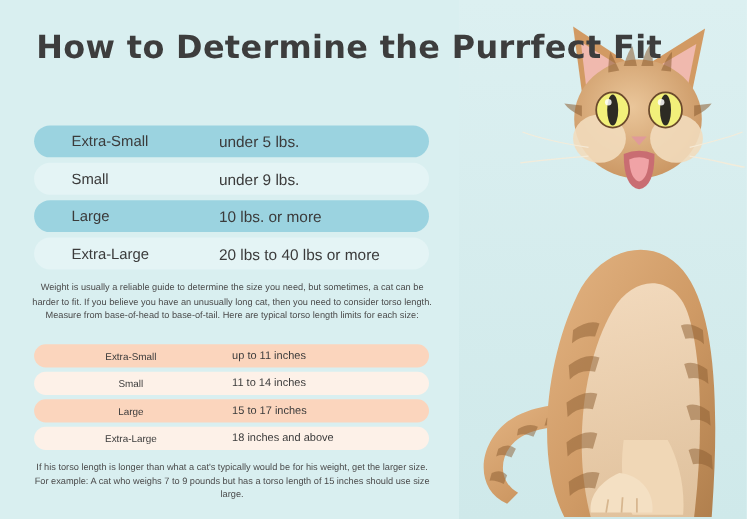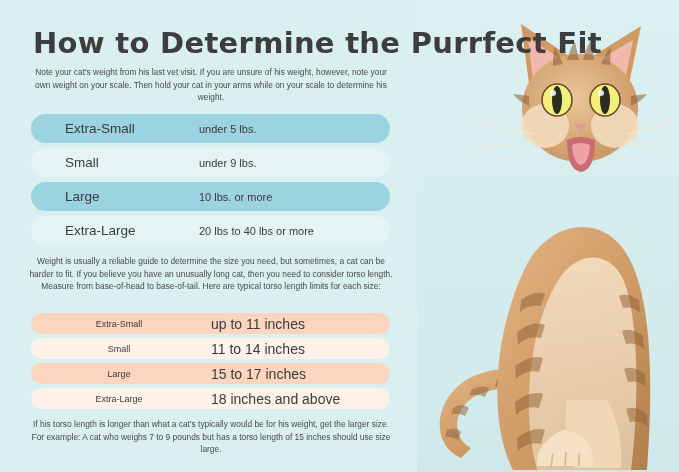--- a/index.html
+++ b/index.html
@@ -104,21 +104,21 @@
   }
   .size-row .label {
     width: 168px;
     padding-left: 34px;
     box-sizing: border-box;
     font-size: 13.5px;
     color: #3b3b3b;
   }
   .size-row .value {
     flex: 1;
-    font-size: 11px;
+    font-size: 14px;
     color: #3b3b3b;
   }
   .size-row.blue { background: #9bd3e0; }
   .size-row.pale { background: #e4f4f5; }
 
   .torso-table {
     position: absolute;
     left: 31px;
     top: 313px;
     width: 359px;
@@ -133,21 +133,21 @@
   }
   .torso-row .label {
     width: 176px;
     box-sizing: border-box;
     text-align: center;
     font-size: 9px;
     color: #3b3b3b;
   }
   .torso-row .value {
     flex: 1;
-    font-size: 14px;
+    font-size: 10px;
     color: #3b3b3b;
     padding-left: 4px;
   }
   .torso-row.peach { background: #fbd5bd; }
   .torso-row.cream { background: #fdf1e8; }
 
   .bold-line { font-weight: normal; }
 </style>
 </head>
 <body>
@@ -281,21 +281,20 @@
         <path d="M210 134 C 234 128, 248 124, 258 120"></path>
         <path d="M210 142 C 234 146, 248 150, 260 152"></path>
       </g>
     </svg>
   </div>
 
   <div class="content">
 
     <div class="title">How to Determine the Purrfect Fit</div>
 
-    <div class="para para-1">Note your cat's weight from his last vet visit. If you are unsure of his weight, however, note your own weight on your scale. Then hold your cat in your arms while on your scale to determine his weight.</div>
 
     <div class="size-table">
       <div class="size-row blue">
         <div class="label">Extra-Small</div>
         <div class="value">under 5 lbs.</div>
       </div>
       <div class="size-row pale">
         <div class="label">Small</div>
         <div class="value">under 9 lbs.</div>
       </div>

